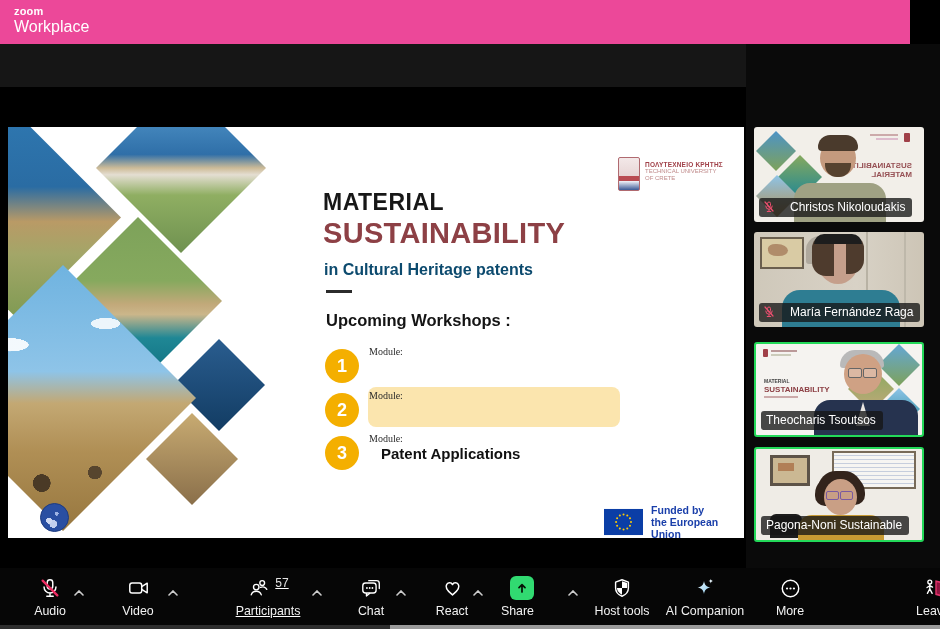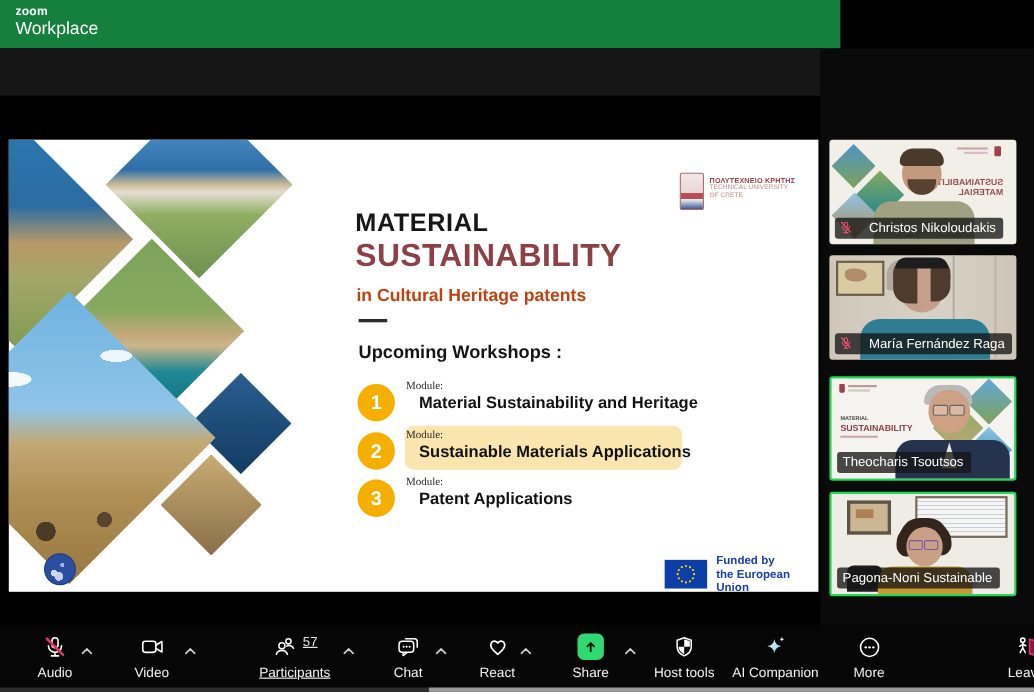--- a/index.html
+++ b/index.html
@@ -2,21 +2,21 @@
 <html><head>
 <meta charset="utf-8">
 <style>
   html,body{margin:0;padding:0;background:#000;}
   body{width:940px;height:629px;position:relative;overflow:hidden;
        font-family:"Liberation Sans", sans-serif;-webkit-font-smoothing:antialiased;}
   .abs{position:absolute;}
   .dmd{position:absolute;clip-path:polygon(50% 0,100% 50%,50% 100%,0 50%);}
 
   
-  .topbar{position:absolute;left:0;top:0;width:764px;height:44px;background:#15803d;}
+  .topbar{position:absolute;left:0;top:0;width:910px;height:44px;background:#ec4899;}
   .brand{position:absolute;left:14px;top:5px;color:#fff;}
   .brand-small{font-size:11px;font-weight:700;letter-spacing:.2px;line-height:12px;}
   .brand-large{font-size:16px;font-weight:500;line-height:19px;}
 
   
   .share-region{position:absolute;left:0;top:44px;width:746px;height:524px;background:#000;}
   .share-strip{position:absolute;left:0;top:0;width:746px;height:43px;background:#161616;}
   .slide{position:absolute;left:8px;top:83px;width:736px;height:411px;background:#ffffff;overflow:hidden;}
 
   .collage{position:absolute;left:0;top:0;width:292px;height:411px;overflow:hidden;}
@@ -24,21 +24,21 @@
   .tuc{position:absolute;left:610px;top:30px;display:flex;gap:5px;}
   .tuc-crest{width:20px;height:32px;background:
       linear-gradient(180deg,#f3e8e8 0%,#e8d6d6 55%,#b94b52 56%,#b94b52 72%,#edeef5 73%,#3c5a96 100%);
       border:1px solid #b06a70;border-radius:2px;}
   .tuc-text{padding-top:4px;}
   .tuc-l1{font-size:6.5px;font-weight:700;color:#a04048;letter-spacing:.2px;}
   .tuc-l2,.tuc-l3{font-size:6px;color:#c08b8b;line-height:7px;}
 
   .t-material{position:absolute;left:315px;top:62px;font-size:23px;font-weight:800;color:#171717;letter-spacing:.5px;}
   .t-sustain{position:absolute;left:315px;top:90px;font-size:29px;font-weight:800;color:#8d4045;letter-spacing:.3px;}
-  .t-sub{position:absolute;left:316px;top:134px;font-size:16px;font-weight:700;color:#c2410c;}
+  .t-sub{position:absolute;left:316px;top:134px;font-size:16px;font-weight:700;color:#0c4a6e;}
   .t-dash{position:absolute;left:318px;top:163px;width:26px;height:3px;background:#2b2b2b;}
   .t-heading{position:absolute;left:318px;top:184px;font-size:16.5px;font-weight:800;color:#141414;}
 
   .mod-circle{position:absolute;width:34px;height:34px;border-radius:50%;background:#f4af00;
       color:#fff;font-size:18px;font-weight:700;display:flex;align-items:center;justify-content:center;}
   .mod-label{position:absolute;left:361px;font-family:"Liberation Serif", serif;font-size:10px;color:#2a2a2a;}
   .mod-title{position:absolute;left:373px;font-size:15px;font-weight:700;color:#111;white-space:nowrap;}
   .mod-highlight{position:absolute;left:360px;top:260px;width:252px;height:40px;border-radius:8px;background:#fbe5ae;}
 
   .eureca{position:absolute;left:32px;top:376px;display:flex;gap:7px;align-items:flex-start;}
@@ -117,27 +117,25 @@
     <div class="t-sub">in Cultural Heritage patents</div>
     <div class="t-dash"></div>
     <div class="t-heading">Upcoming Workshops :</div>
 
     <div class="mod-highlight"></div>
 
     <div class="mod-circle" style="left:317px;top:222px;">
         <span>1</span>
       </div>
     <div class="mod-label" style="top:219px;">Module:</div>
-    <div class="mod-title" style="top:231px;">Material Sustainability and Heritage</div>
 
     <div class="mod-circle" style="left:317px;top:266px;">
         <span>2</span>
       </div>
     <div class="mod-label" style="top:263px;">Module:</div>
-    <div class="mod-title" style="top:275px;">Sustainable Materials Applications</div>
 
     <div class="mod-circle" style="left:317px;top:309px;">
         <span>3</span>
       </div>
     <div class="mod-label" style="top:306px;">Module:</div>
     <div class="mod-title" style="top:318px;">Patent Applications</div>
 
     <div class="eureca">
       <div class="eureca-globe"></div>
     </div>
@@ -338,21 +336,21 @@
       </svg>
     </div>
     <div class="tb-label">React</div>
   </div>
   <div class="tb-caret" style="left:473px;">
     <svg width="10" height="6" viewBox="0 0 10 6">
         <path d="M1 5 L5 1 L9 5" fill="none" stroke="#ccc" stroke-width="1.6" stroke-linecap="round"></path>
       </svg>
   </div>
 
-  <div class="tb-item" style="left:512px;width:50px;">
+  <div class="tb-item" style="left:484px;width:50px;align-items:flex-end;">
     <div class="tb-iconrow">
       <div class="share-btn">
         <svg width="16" height="16" viewBox="0 0 24 24">
           <path d="M12 18 V7 M12 7 l-4.5 4.5 M12 7 l4.5 4.5" fill="none" stroke="#071307" stroke-width="2.6" stroke-linecap="round" stroke-linejoin="round"></path>
         </svg>
       </div>
     </div>
     <div class="tb-label">Share</div>
   </div>
   <div class="tb-caret" style="left:568px;">

